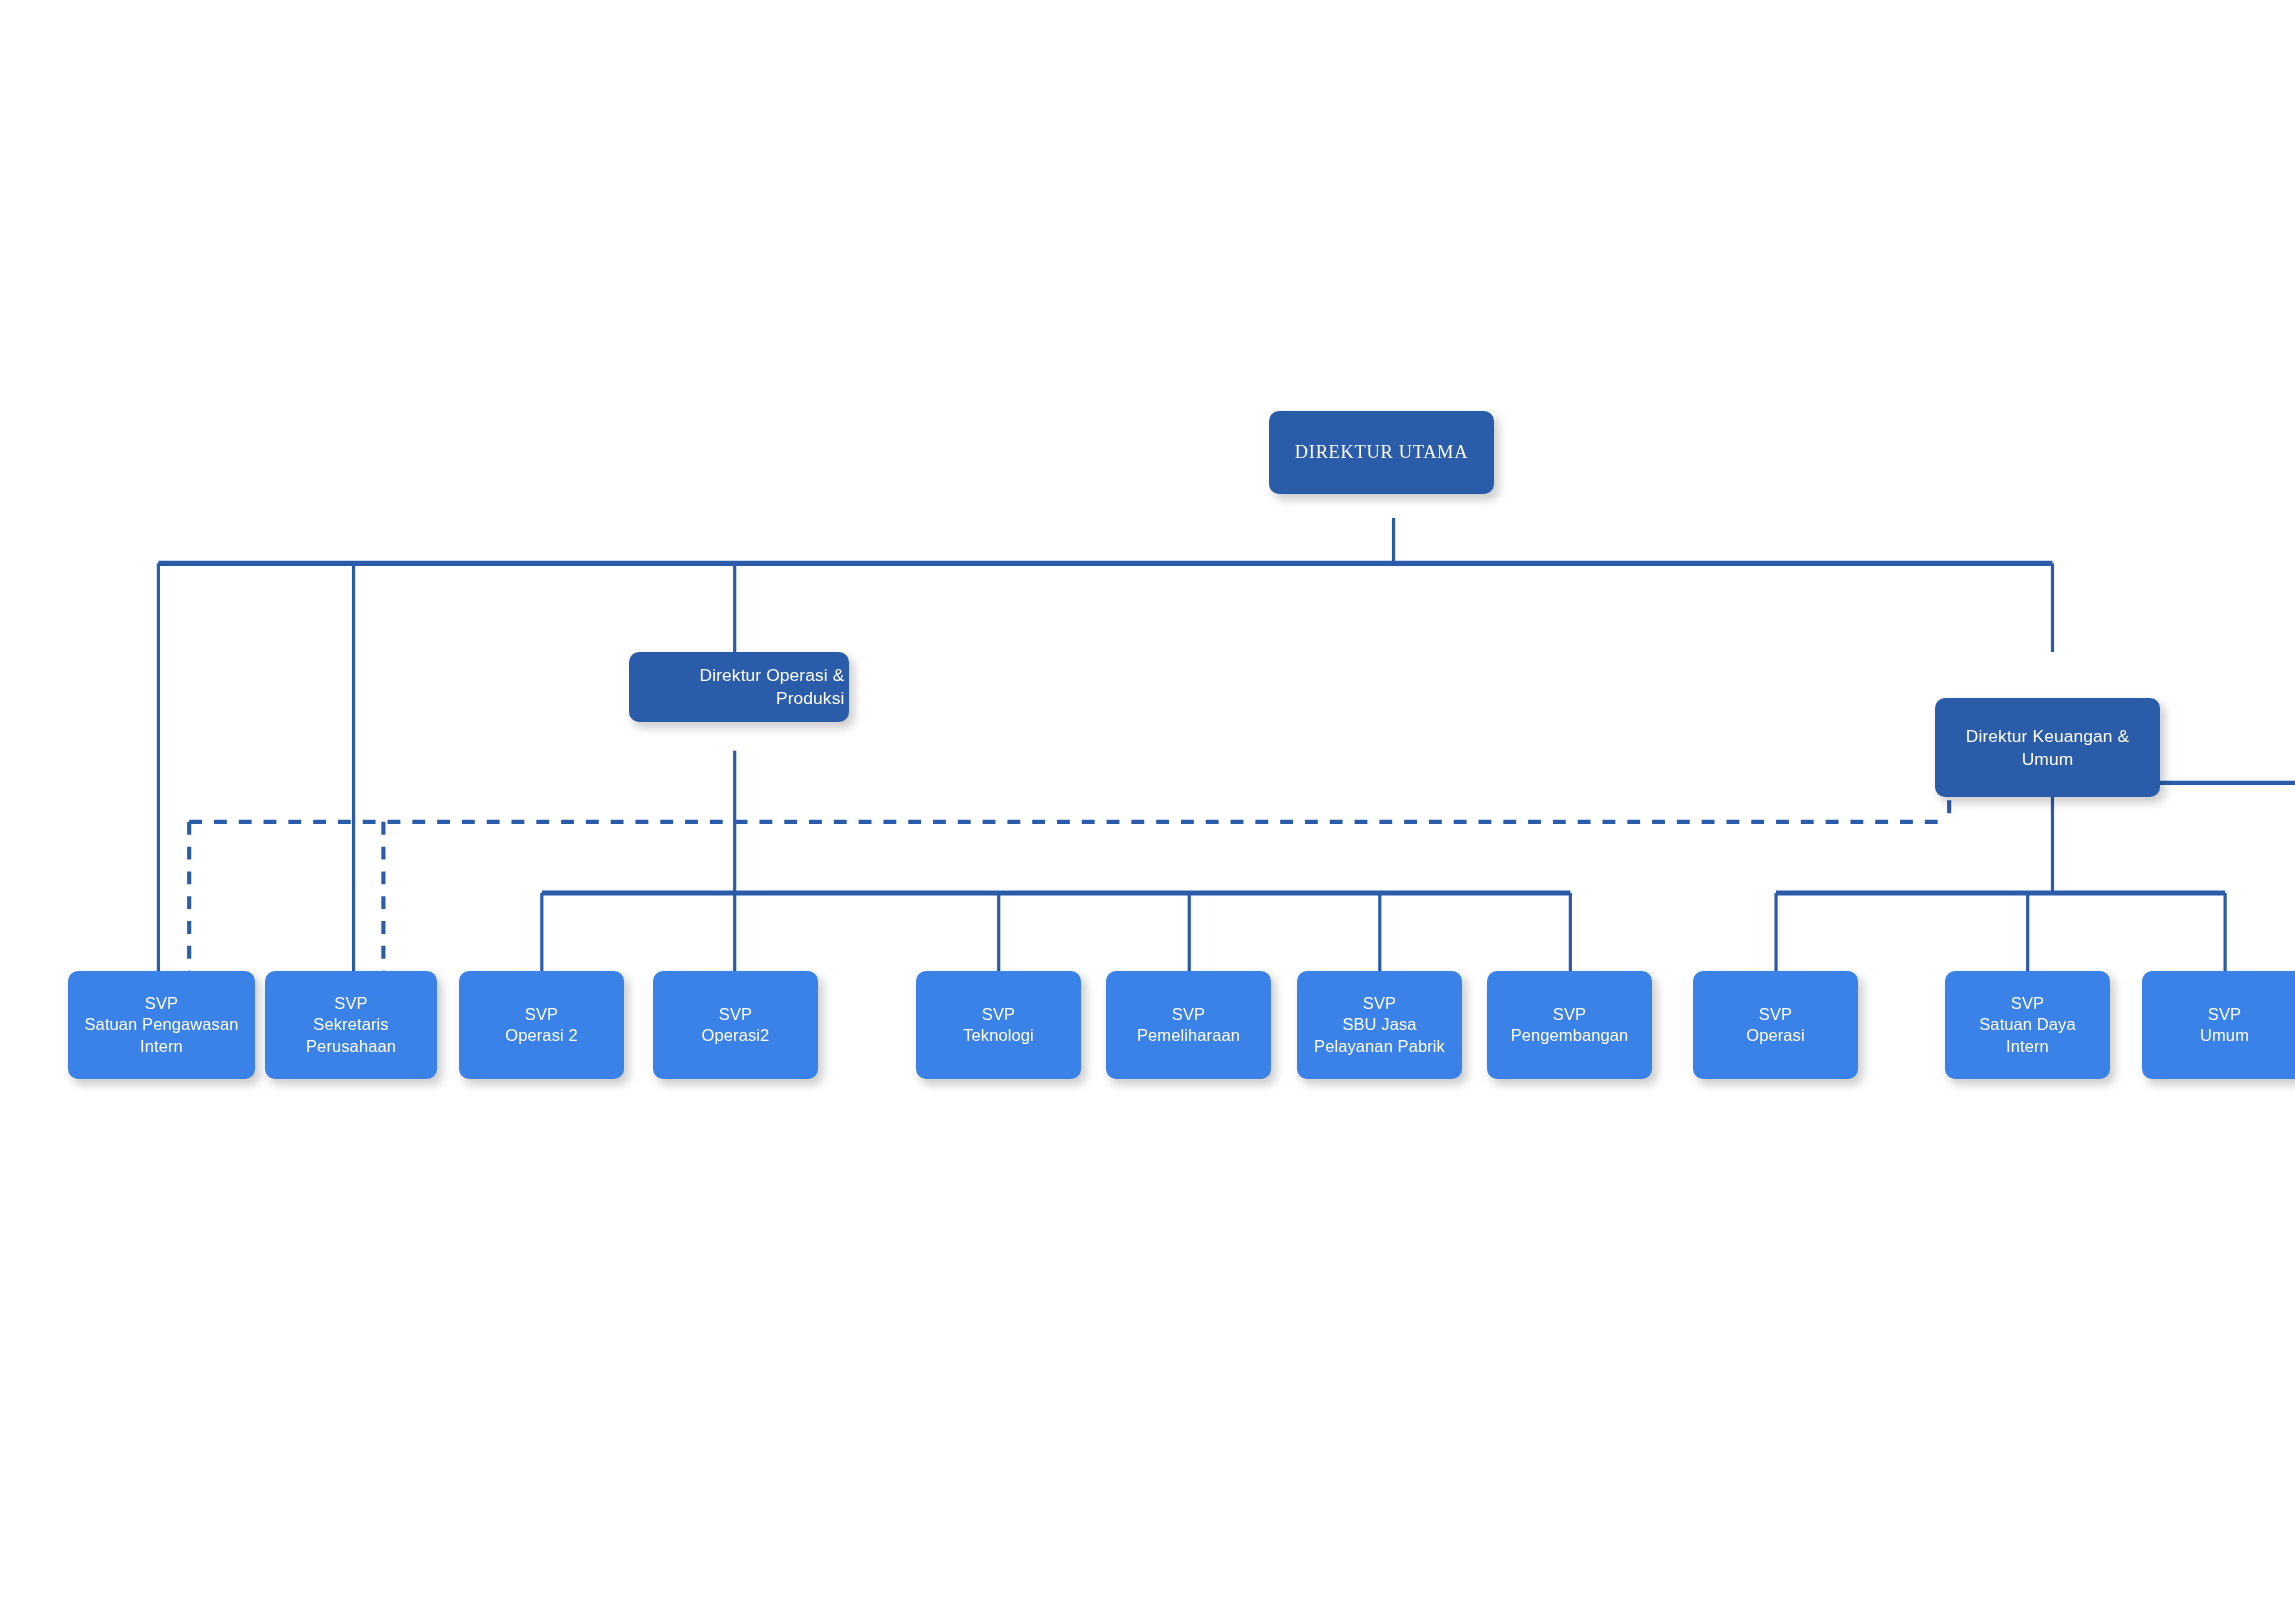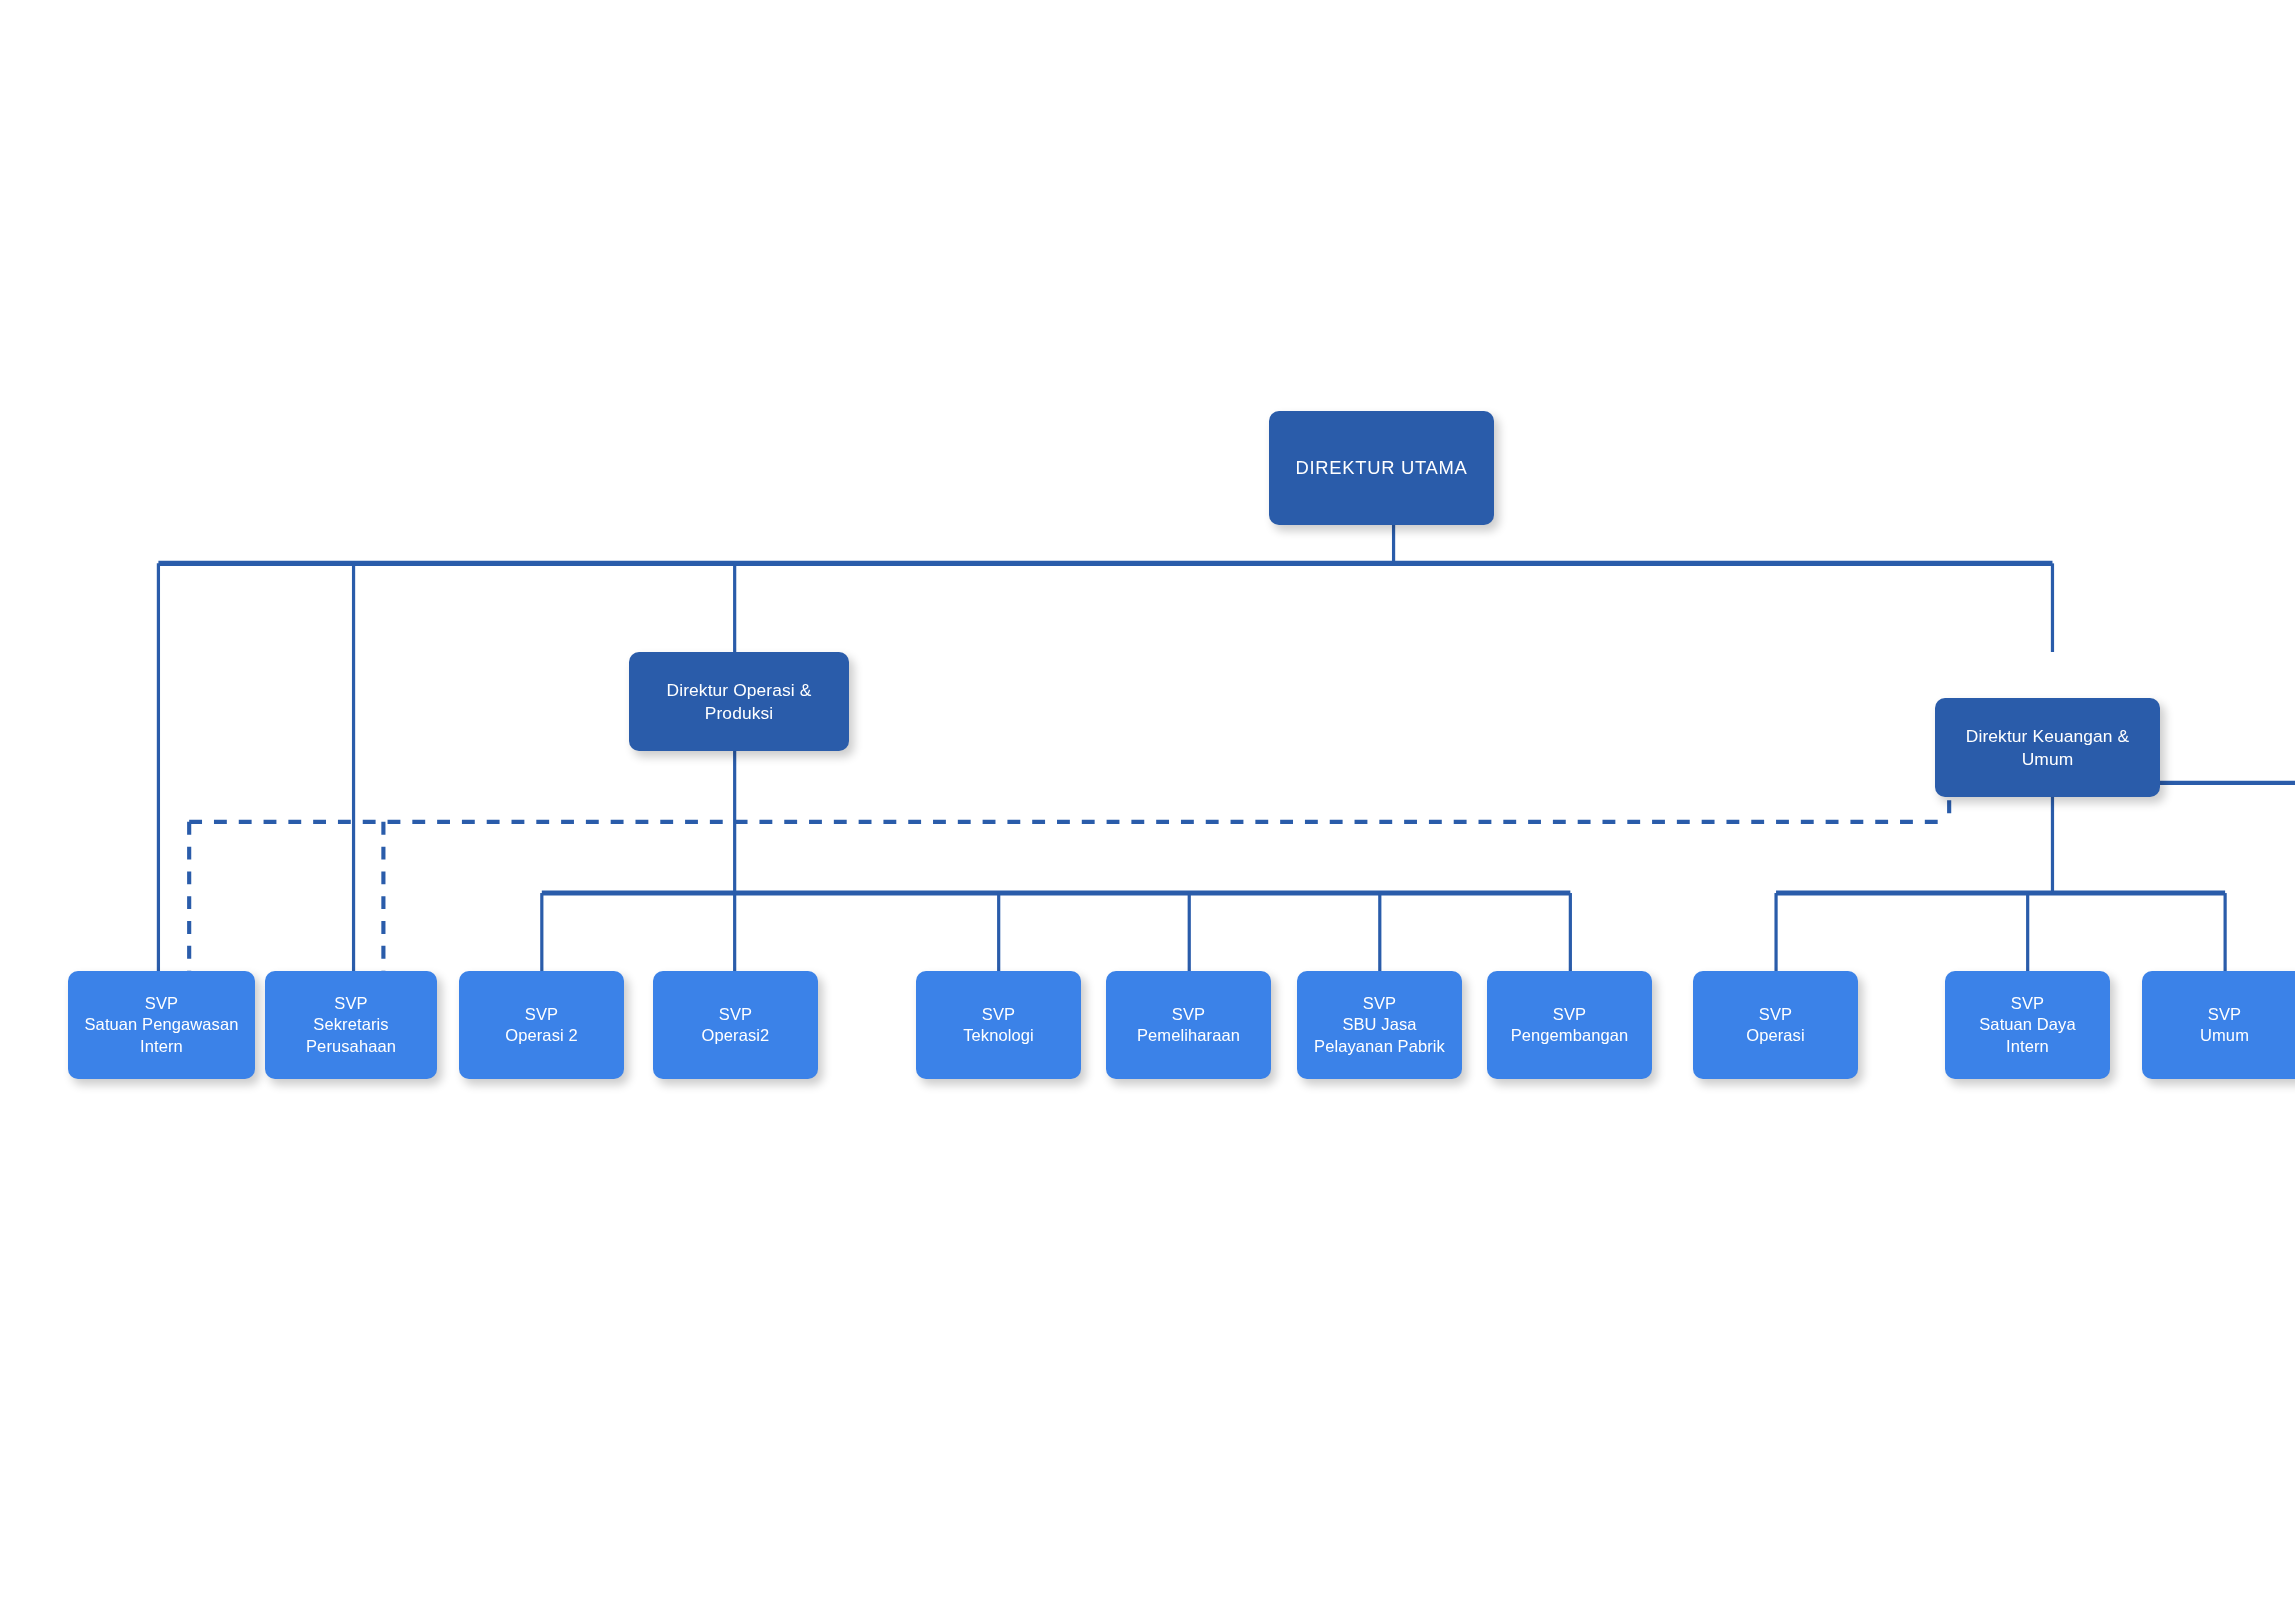--- a/index.html
+++ b/index.html
@@ -71,25 +71,25 @@
       <path d="M5255,1945 L5255,2116"></path>
       <path d="M5675,1945 L5675,2116"></path>
 
       <path d="M4245,1635 L4245,1790" stroke-width="9" stroke-dasharray="28 26"></path>
       <path d="M412,1790 L4245,1790" stroke-width="9" stroke-dasharray="28 26"></path>
       <path d="M412,1790 L412,2116" stroke-width="9" stroke-dasharray="28 26"></path>
       <path d="M835,1790 L835,2116" stroke-width="9" stroke-dasharray="28 26"></path>
     </g>
   </svg>
 
-  <div class="node root" style="left:1269px;top:411px;width:225px;height:114px;">
+  <div class="node root" style="left:1269px;top:411px;width:225px;height:83px;font-family:Liberation Serif, serif;">
     <span class="ln">DIREKTUR UTAMA</span>
   </div>
 
-  <div class="node dir" style="left:629px;top:652px;width:220px;height:99px;">
+  <div class="node dir" style="left:629px;top:652px;width:220px;height:70px;align-items:flex-end;">
     <span class="ln">Direktur Operasi &amp;</span>
     <span class="ln">Produksi</span>
   </div>
 
   <div class="node dir" style="left:1935px;top:652px;width:225px;height:99px;margin-top:46px;">
     <span class="ln">Direktur Keuangan &amp;</span>
     <span class="ln">Umum</span>
   </div>
 
   <div class="node leaf-blue" style="left:68px;top:971px;width:187px;height:108px;">

